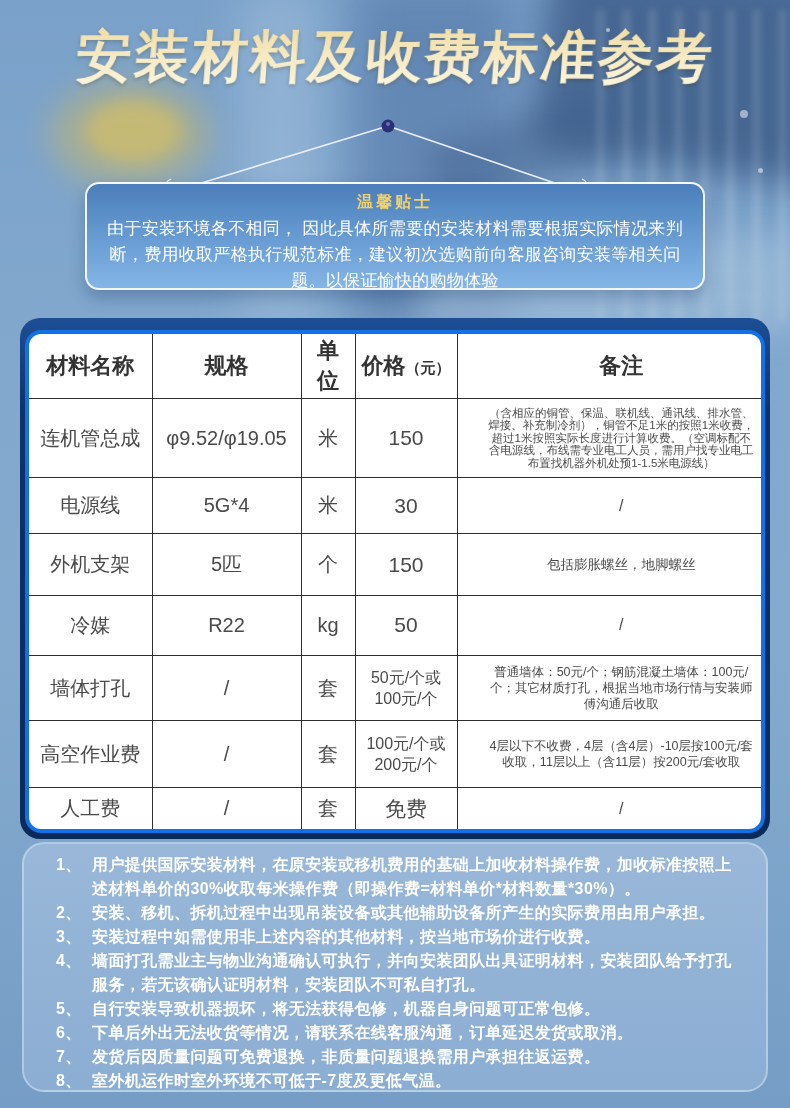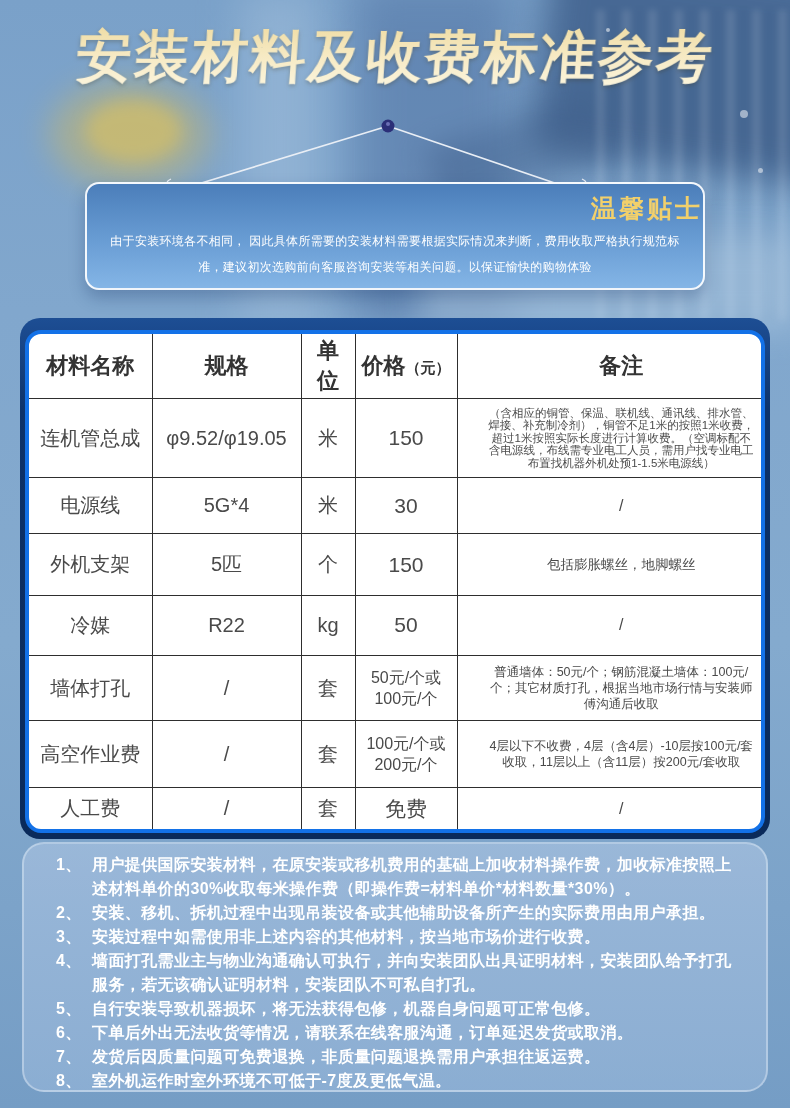--- a/index.html
+++ b/index.html
@@ -28,22 +28,22 @@
          background:linear-gradient(180deg,#eeda9f 0%,#f6e9c2 45%,#fdf8e4 100%);
          -webkit-background-clip:text;background-clip:text;-webkit-text-fill-color:transparent;
          filter:drop-shadow(0 2px 2px rgba(60,50,15,.28));}
 
   .hanger{position:absolute;left:0;top:0;}
 
   .tips{position:absolute;left:85px;top:182px;width:620px;height:108px;box-sizing:border-box;
         border:2px solid rgba(255,255,255,.92);border-radius:14px;
         background:linear-gradient(180deg,#4b7eba 0%,#699dd4 55%,#84b5e6 100%);
         box-shadow:0 8px 16px rgba(18,48,96,.28);}
-  .tips-title{margin-top:8px;text-align:right;color:#f2d06b;font-size:25px;font-weight:bold;letter-spacing:3px;}
-  .tips-body{margin:3px 20px 0;color:#ffffff;font-size:12px;line-height:26px;text-align:center;font-weight:500;letter-spacing:.3px;}
+  .tips-title{margin-top:8px;text-align:center;color:#f2d06b;font-size:16px;font-weight:bold;letter-spacing:3px;}
+  .tips-body{margin:3px 20px 0;color:#ffffff;font-size:17px;line-height:26px;text-align:center;font-weight:500;letter-spacing:.3px;}
 
   .table-backing{position:absolute;left:20px;top:318px;width:750px;height:521px;border-radius:20px;
                  background:linear-gradient(180deg,#1d4e94 0%,#0d3269 18%,#0a2a5a 100%);}
   .table-card{position:absolute;left:25px;top:330px;width:740px;height:503px;box-sizing:border-box;
               background:#ffffff;border:4px solid #1371e7;border-radius:16px;overflow:hidden;}
   table.price{width:100%;height:100%;border-collapse:collapse;table-layout:fixed;}
   table.price th,table.price td{border-right:1px solid #2e2e2e;border-bottom:1px solid #2e2e2e;
               text-align:center;vertical-align:middle;color:#4a4a4a;padding:2px 5px;overflow:hidden;}
   table.price th:last-child,table.price td:last-child{border-right:none;padding-left:29px;}
   table.price tr:last-child td{border-bottom:none;}

